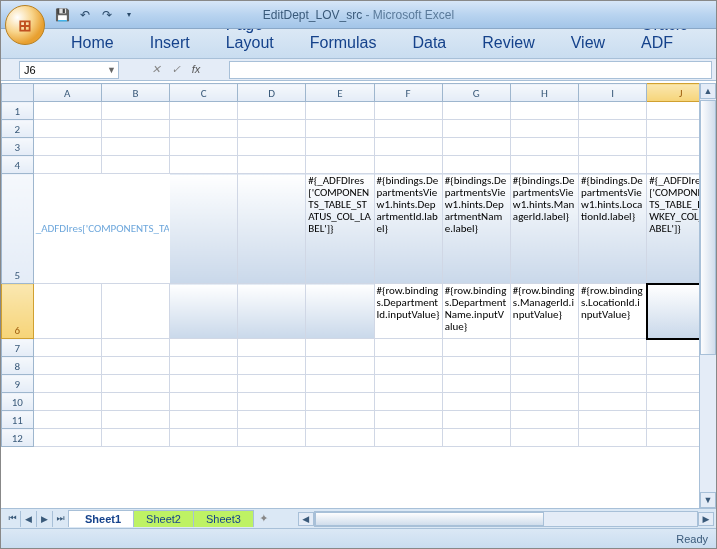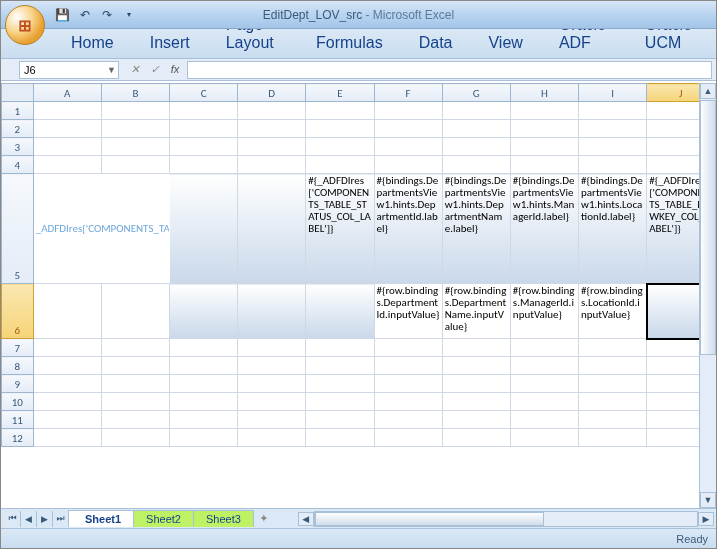--- a/index.html
+++ b/index.html
@@ -13,21 +13,21 @@
   .qat-btn { width: 16px; height: 16px; display: flex; align-items: center; justify-content: center; color: #2a4a6a; font-size: 12px; }
   .title-center { position: absolute; left: 50%; transform: translateX(-50%); color: #3a5a7a; font-size: 12px; }
   .title-center .docname { color: #3a5a7a; margin-top: 45px; }
   .title-center .appname { color: #5a7a9a; }
 
   
   .ribbon { height: 30px; background: linear-gradient(to bottom, #dbe8f5, #c9ddf0); display: flex; align-items: flex-end; padding-left: 52px; border-bottom: 1px solid #a8c0d8; padding-top:14px; }
   .tab { padding: 4px 18px 6px; color: #15428b; font-size: 16px; cursor: pointer; }
 
   
-  .formulabar { height: 22px; background: #e4ecf7; display: flex; align-items: center; border-bottom: 1px solid #a8c0d8; }
+  .formulabar { height: 22px; background: #e4ecf7; display: flex; align-items: center; border-bottom: 1px solid #a8c0d8; gap: 21px; }
   .namebox { width: 100px; height: 18px; background: #fff; border: 1px solid #a8c0d8; margin-left: 18px; padding: 0 4px; display: flex; align-items: center; font-size: 11px; position:relative; }
   .namebox .dd { position:absolute; right:2px; color:#666; font-size:9px; }
   .fx-btns { display: flex; margin-left: 6px; }
   .fx-btn { width: 20px; text-align: center; color: #888; font-style: italic; }
   .fx-label { width: 20px; text-align: center; font-style: italic; color: #555; }
   .formula-input { flex: 1; height: 18px; background: #fff; border: 1px solid #a8c0d8; margin-left: 2px; margin-right: 4px; }
 
   
   .gridwrap { position: absolute; top: 82px; left: 0; right: 0; bottom: 40px; overflow: hidden; }
   table.grid { border-collapse: collapse; table-layout: fixed; width: 100%; }
@@ -89,20 +89,21 @@
     <span class="appname">Microsoft Excel</span>
   </div>
 </div>
 
 <div class="ribbon">
   <div class="tab">Home</div>
   <div class="tab">Insert</div>
   <div class="tab">Page Layout</div>
   <div class="tab">Formulas</div>
   <div class="tab">Data</div>
+  <div class="tab">Review</div>
   <div class="tab">View</div>
   <div class="tab">Oracle ADF</div>
   <div class="tab">Oracle UCM</div>
 </div>
 
 <div class="formulabar">
   <div class="namebox">
     <span>J6</span>
     <span class="dd">▼</span>
   </div>

